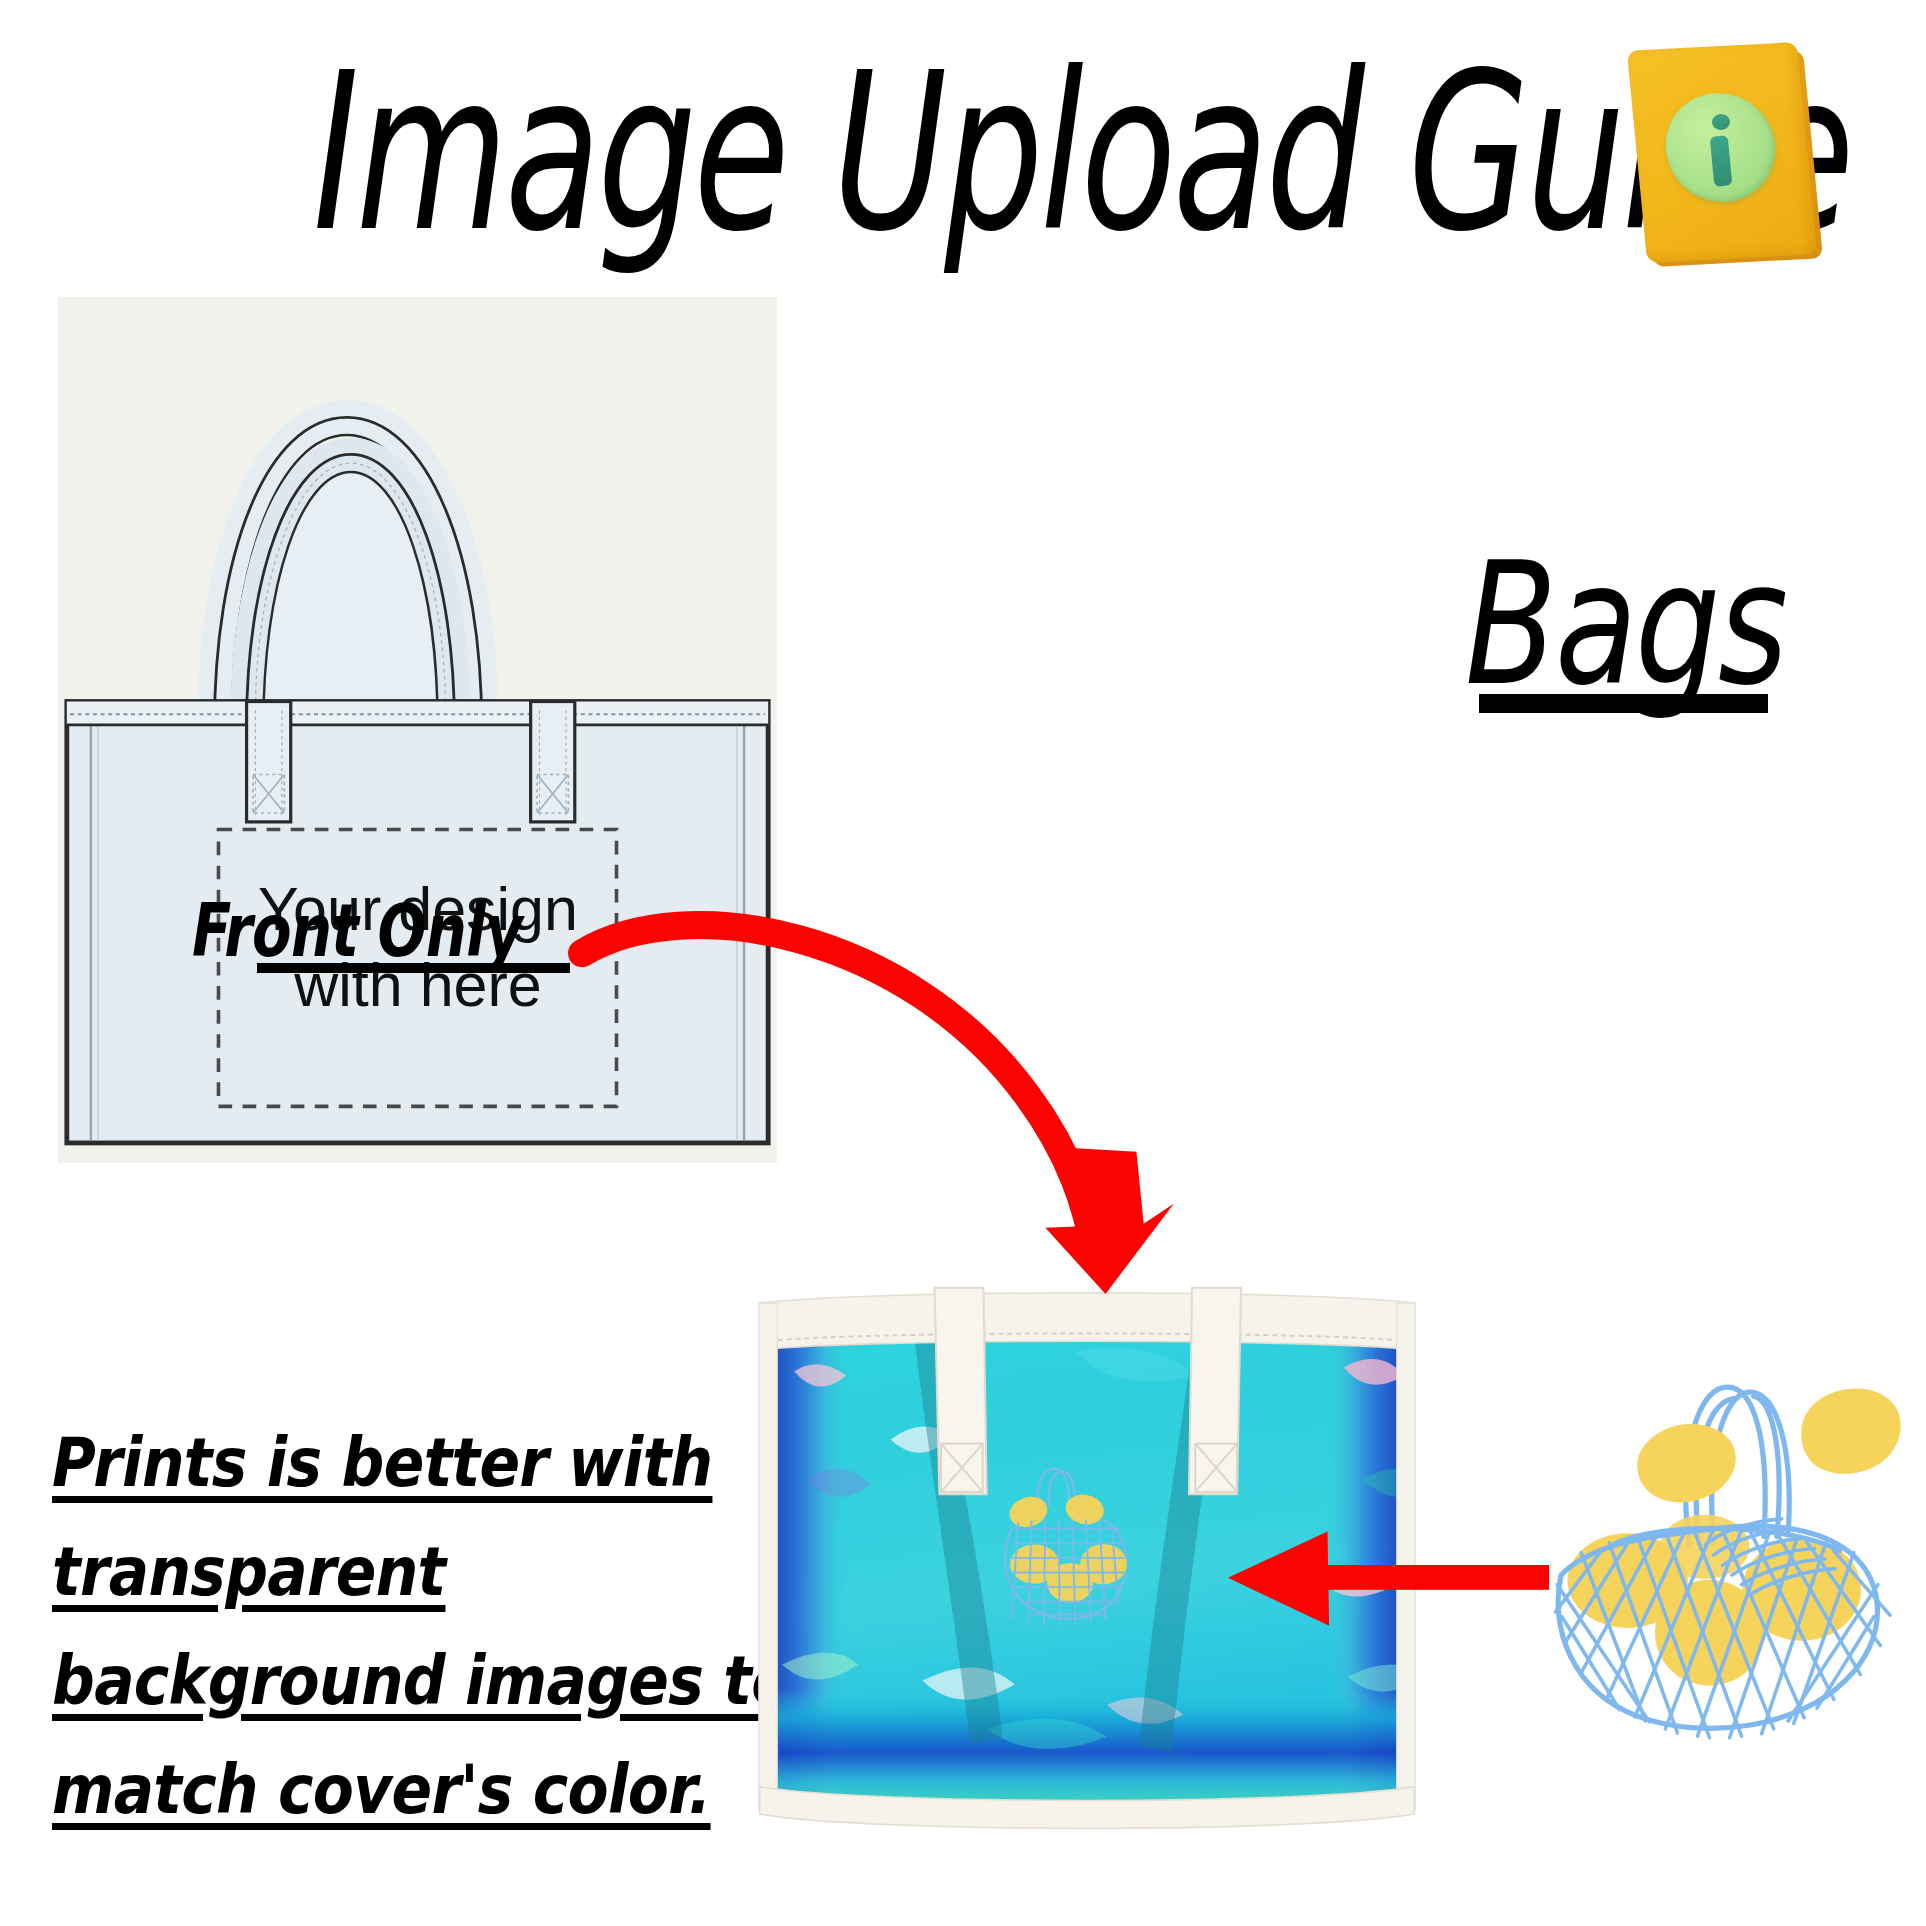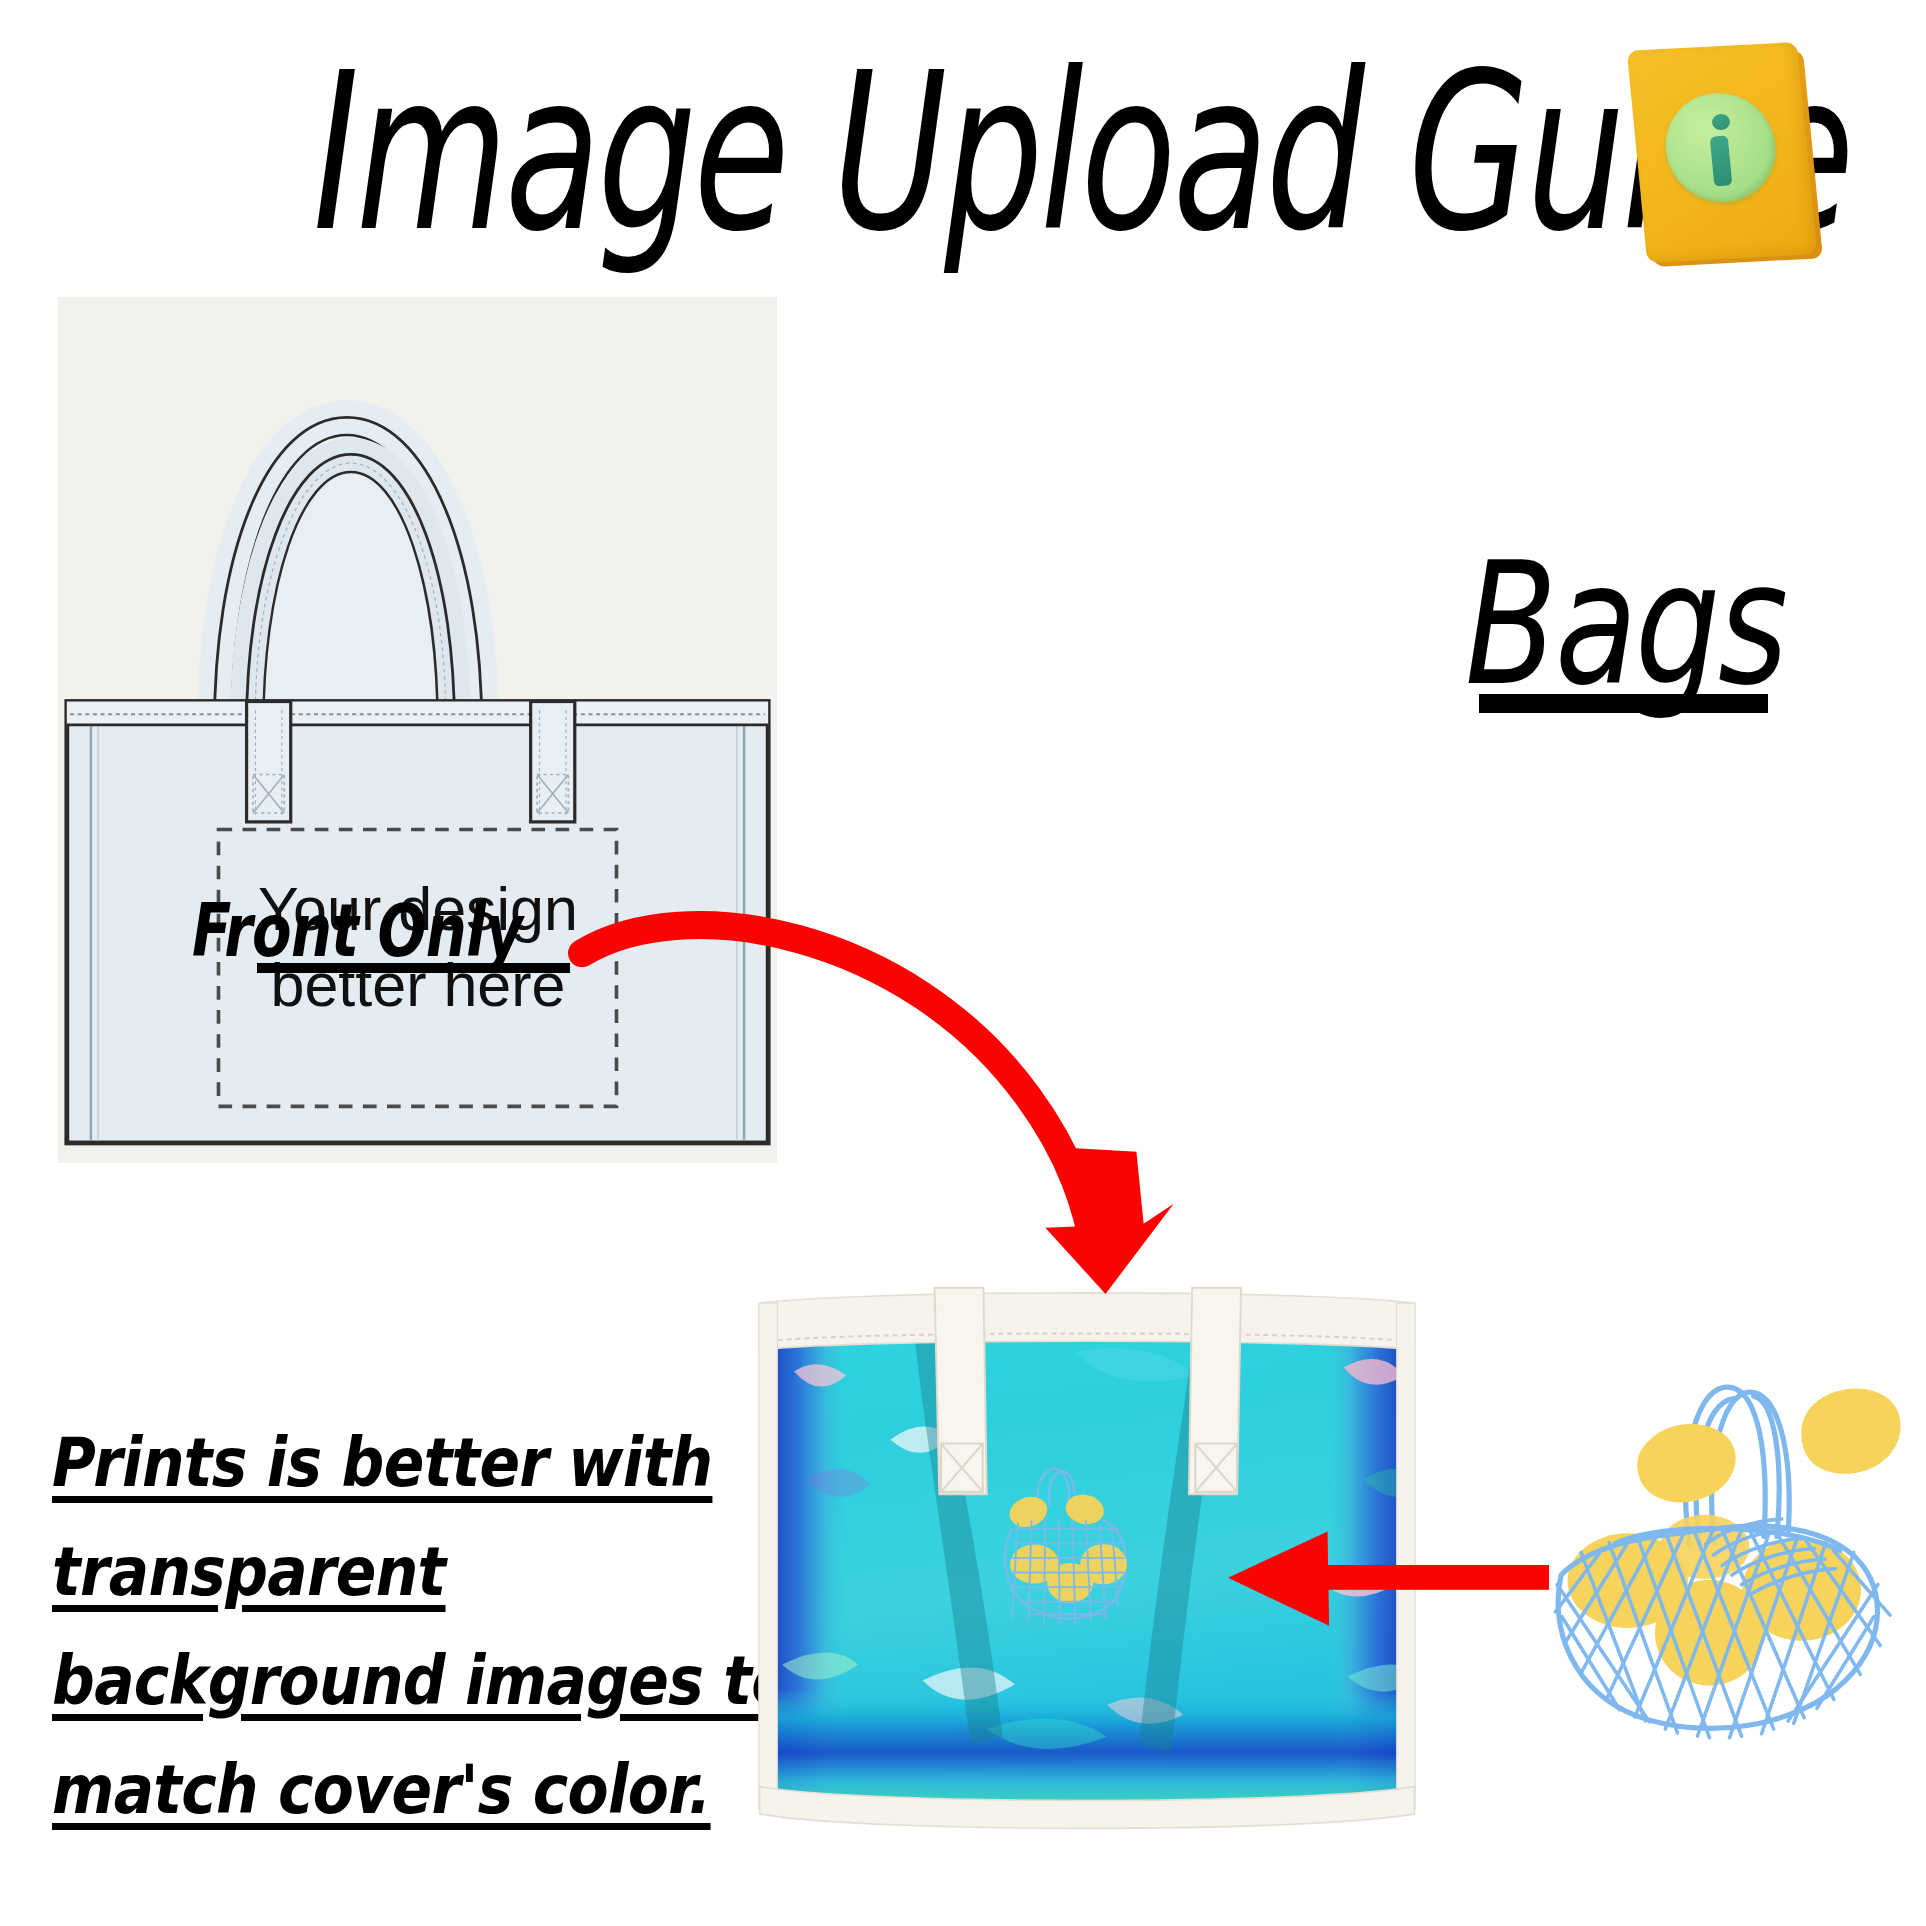--- a/index.html
+++ b/index.html
@@ -290,21 +290,21 @@
       <rect x="1194" y="1190" width="78" height="96" fill="none" stroke="#9fb1bd" stroke-width="4" stroke-dasharray="8 8"></rect>
       <line x1="1194" y1="1190" x2="1272" y2="1286" stroke="#9fb1bd" stroke-width="4"></line>
       <line x1="1272" y1="1190" x2="1194" y2="1286" stroke="#9fb1bd" stroke-width="4"></line>
 
       <rect x="400" y="1327" width="992" height="690" fill="none" stroke="#4a4a4a" stroke-width="9" stroke-dasharray="34 26"></rect>
     </svg>
 
     <div style="position:absolute;left:161px;top:574px;width:398px;text-align:center;
                 font-family:'Liberation Sans',sans-serif;font-size:61px;line-height:76px;color:#101010;">
       <div>Your design</div>
-      <div>better here</div>
+      <div>with here</div>
     </div>
   </div>
 
   <div id="tote-caption-text">Front Only</div>
   <div id="tote-caption-rule"></div>
 
   <div id="bags-word">Bags</div>
   <div id="bags-rule"></div>
 
   <div id="instructions">

